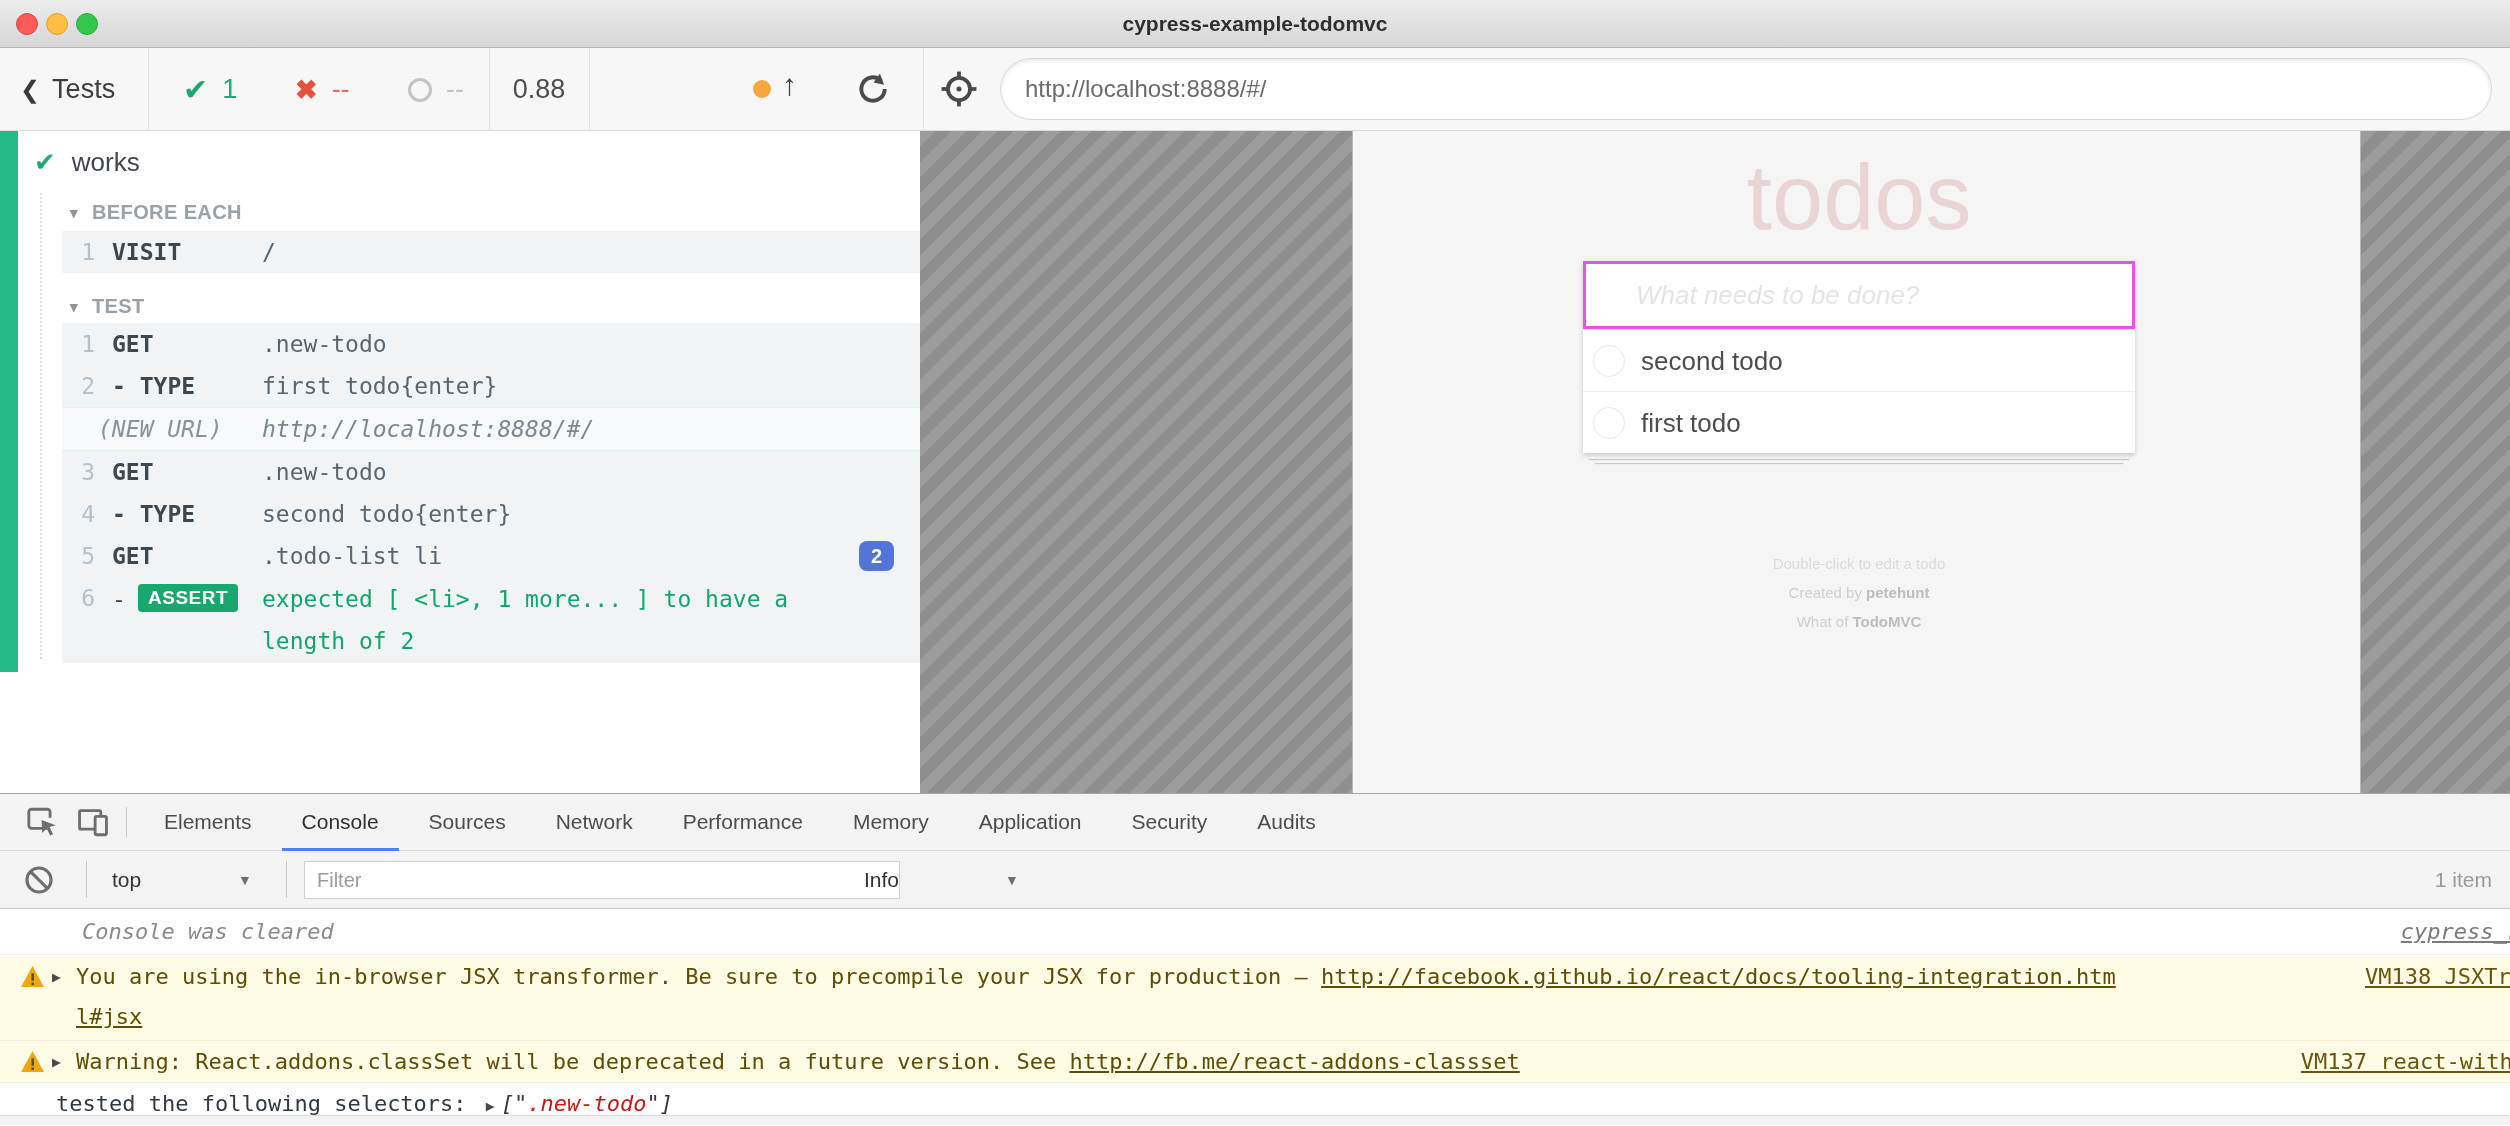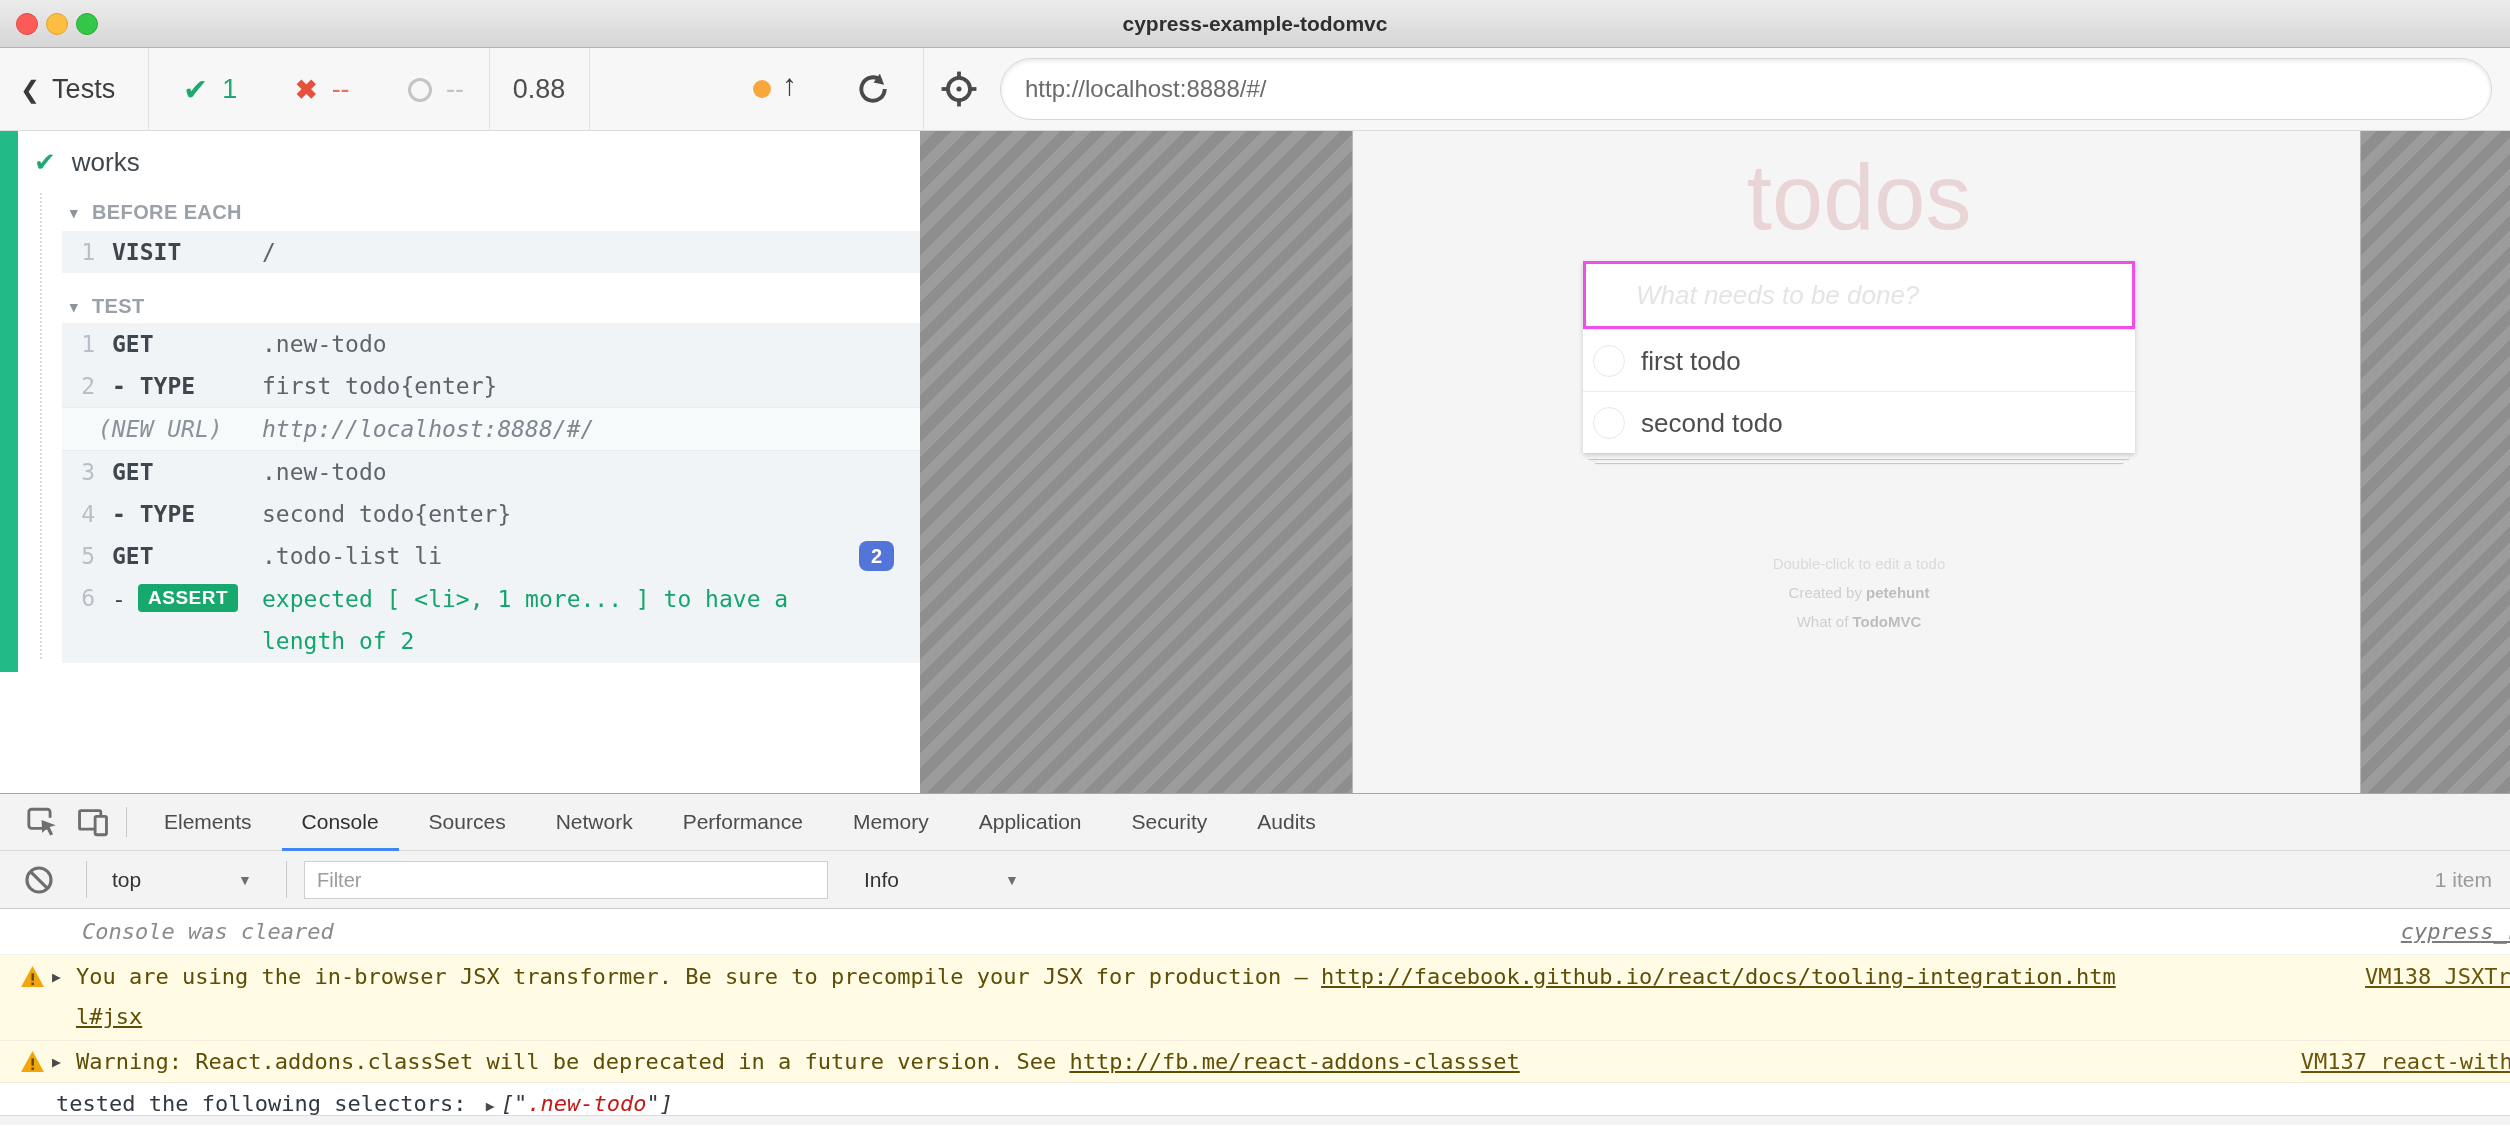--- a/index.html
+++ b/index.html
@@ -113,21 +113,21 @@
   .dt-tab { padding:0 25px; height:57px; display:flex; align-items:center; font-size:21px; color:#4c4c4c;
     position:relative; cursor:pointer; white-space:nowrap; }
   .dt-tab.active { color:#303030; }
   .dt-tab.active::after { content:""; position:absolute; left:5px; right:5px; bottom:-1px; height:4px; background:#4285f4; }
 
   .dt-filterbar { position:relative; height:58px; background:#f3f3f3; border-bottom:1px solid #c9c9c9; }
   .block-ic { position:absolute; left:22px; top:12px; width:34px; height:34px; cursor:pointer; }
   .fb-sep { position:absolute; top:10px; bottom:10px; width:1px; background:#c9c9c9; }
   .ctx-label { position:absolute; left:112px; line-height:58px; font-size:21px; color:#333; cursor:pointer; }
   .caret { position:absolute; font-size:14px; color:#6e6e6e; line-height:58px; cursor:pointer; }
-  .filter-input { position:absolute; left:304px; top:10px; width:524px; height:38px; border:1px solid #cfcfcf;
+  .filter-input { position:absolute; left:304px; top:10px; width:596px; height:38px; border:1px solid #cfcfcf;
     background:#fff; font-size:20px; padding-left:12px; color:#a21caf; outline:none;
     font-family:"Liberation Sans",sans-serif; }
   .filter-input::placeholder { color:#9b9b9b; }
   .lvl-label { position:absolute; left:864px; line-height:58px; font-size:21px; color:#333; cursor:pointer; }
   .item-count { position:absolute; right:18px; line-height:58px; font-size:21px; color:#9a9a9a; }
 
   .dt-console { position:relative; height:216px; font-family:"DejaVu Sans Mono", monospace; font-size:22px; overflow:hidden; }
   .con-row { position:relative; overflow:hidden; }
   .row-cleared { height:46px; line-height:46px; border-bottom:1px solid #f0f0f0; color:#8b8b8b;
     font-style:italic; padding-left:82px; }
@@ -277,25 +277,25 @@
     <div class="stripes l"></div>
     <div class="viewport">
       <div class="app-heading">todos</div>
 
       <div class="todoapp">
         <div class="new-todo-row">
           <input class="new-todo" type="text" placeholder="What needs to be done?" style="">
         </div>
         <div class="todo-item">
           <span class="toggle-circle"></span>
-          <span class="todo-label">first todo</span>
+          <span class="todo-label">second todo</span>
         </div>
         <div class="todo-item">
           <span class="toggle-circle"></span>
-          <span class="todo-label">second todo</span>
+          <span class="todo-label">first todo</span>
         </div>
       </div>
 
       <div class="app-info">
         <div>Double-click to edit a todo</div>
         <div class="dim2"><span>Created by </span><b>petehunt</b></div>
         <div class="dim2"><span>What of </span><b>TodoMVC</b></div>
       </div>
     </div>
     <div class="stripes r"></div>

